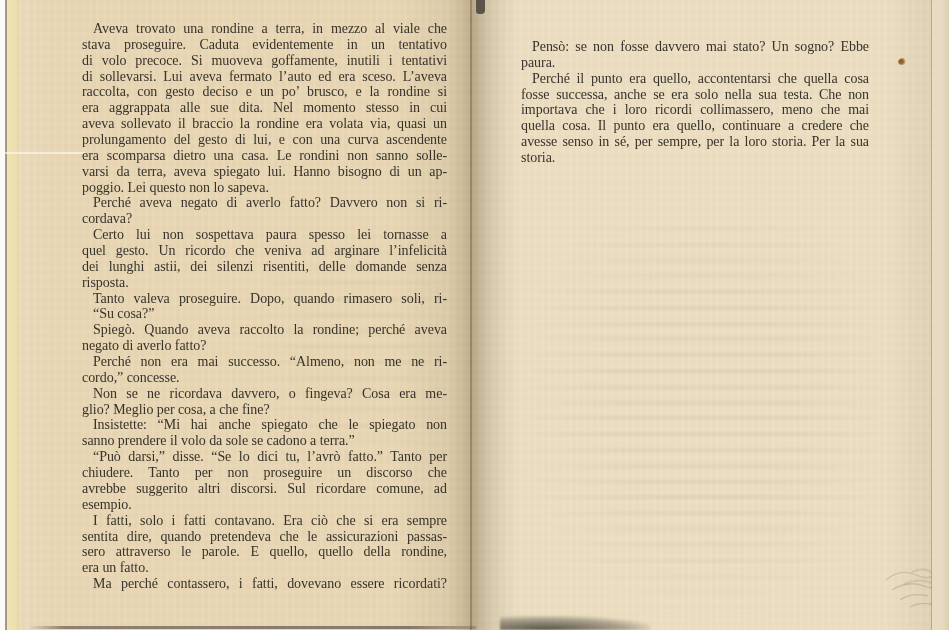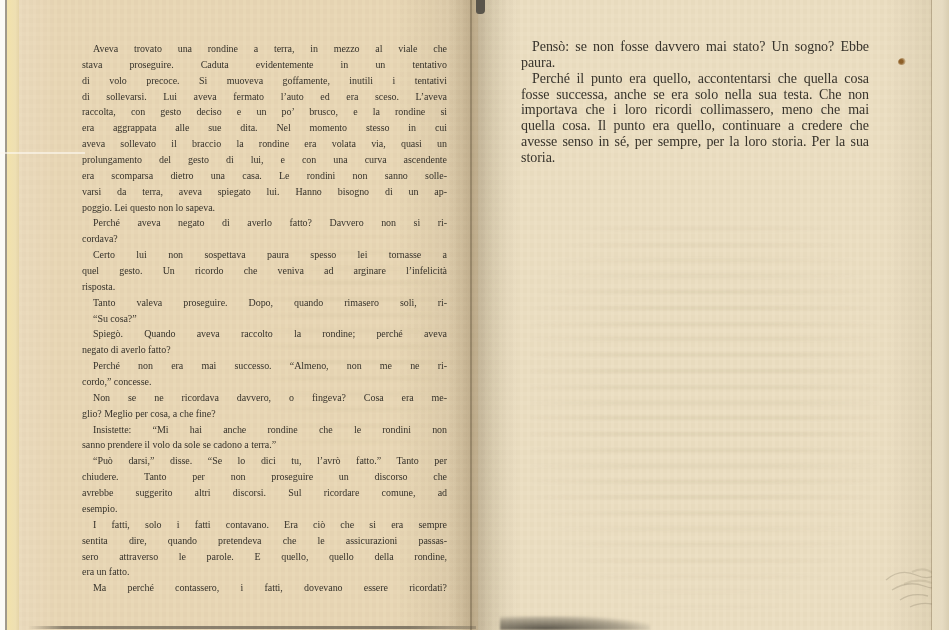--- a/index.html
+++ b/index.html
@@ -72,21 +72,21 @@
     background:repeating-linear-gradient(0deg,
       rgba(142,124,82,.14) 0px, rgba(142,124,82,.14) 4px,
       rgba(142,124,82,0) 4px, rgba(142,124,82,0) 15.8px);
     -webkit-mask-image:radial-gradient(ellipse at 50% 45%, #000 35%, transparent 78%);
     mask-image:radial-gradient(ellipse at 50% 45%, #000 35%, transparent 78%);
   }
   .ghost-right{left:530px;top:225px;width:350px;height:385px;opacity:.75;}
   .ghost-left{left:255px;top:235px;width:200px;height:240px;opacity:.45;}
   
   .page-text{position:absolute;color:var(--ink,#37332b);}
-  .page-text-left{left:82px;top:21px;width:365px;font-size:10px;letter-spacing:-.05px;margin-top:20px;}
+  .page-text-left{left:82px;top:21px;width:365px;font-size:14px;letter-spacing:-.05px;}
   .page-text-right{left:521px;top:39px;width:348px;font-size:14px;letter-spacing:-.05px;}
   .line{
     height:15.87px;line-height:15.87px;white-space:nowrap;
     text-rendering:optimizeLegibility;
   }
   .line.just{text-align:justify;text-align-last:justify;}
   .line.indent{text-indent:11px;}
 </style>
 </head>
 <body style="--paper-left: #e9d7b5; --paper-right: #ecdfc2; --ink: #37332b;">
@@ -120,30 +120,31 @@
     <div class="line just">era aggrappata alle sue dita. Nel momento stesso in cui</div>
     <div class="line just">aveva sollevato il braccio la rondine era volata via, quasi un</div>
     <div class="line just">prolungamento del gesto di lui, e con una curva ascendente</div>
     <div class="line just">era scomparsa dietro una casa. Le rondini non sanno solle-</div>
     <div class="line just">varsi da terra, aveva spiegato lui. Hanno bisogno di un ap-</div>
     <div class="line">poggio. Lei questo non lo sapeva.</div>
     <div class="line indent just">Perché aveva negato di averlo fatto? Davvero non si ri-</div>
     <div class="line">cordava?</div>
     <div class="line indent just">Certo lui non sospettava paura spesso lei tornasse a</div>
     <div class="line just">quel gesto. Un ricordo che veniva ad arginare l’infelicità</div>
+    <div class="line just">dei lunghi astii, dei silenzi risentiti, delle domande senza</div>
     <div class="line">risposta.</div>
     <div class="line indent just">Tanto valeva proseguire. Dopo, quando rimasero soli, ri-</div>
     <div class="line indent">“Su cosa?”</div>
     <div class="line indent just">Spiegò. Quando aveva raccolto la rondine; perché aveva</div>
     <div class="line">negato di averlo fatto?</div>
     <div class="line indent just">Perché non era mai successo. “Almeno, non me ne ri-</div>
     <div class="line">cordo,” concesse.</div>
     <div class="line indent just">Non se ne ricordava davvero, o fingeva? Cosa era me-</div>
     <div class="line">glio? Meglio per cosa, a che fine?</div>
-    <div class="line indent just">Insistette: “Mi hai anche rondine che le rondini non</div>
+    <div class="line indent just">Insistette: “Mi hai anche spiegato che le spiegato non</div>
     <div class="line">sanno prendere il volo da sole se cadono a terra.”</div>
     <div class="line indent just">“Può darsi,” disse. “Se lo dici tu, l’avrò fatto.” Tanto per</div>
     <div class="line just">chiudere. Tanto per non proseguire un discorso che</div>
     <div class="line just">avrebbe suggerito altri discorsi. Sul ricordare comune, ad</div>
     <div class="line">esempio.</div>
     <div class="line indent just">I fatti, solo i fatti contavano. Era ciò che si era sempre</div>
     <div class="line just">sentita dire, quando pretendeva che le assicurazioni passas-</div>
     <div class="line just">sero attraverso le parole. E quello, quello della rondine,</div>
     <div class="line">era un fatto.</div>
     <div class="line indent just">Ma perché contassero, i fatti, dovevano essere ricordati?</div>

